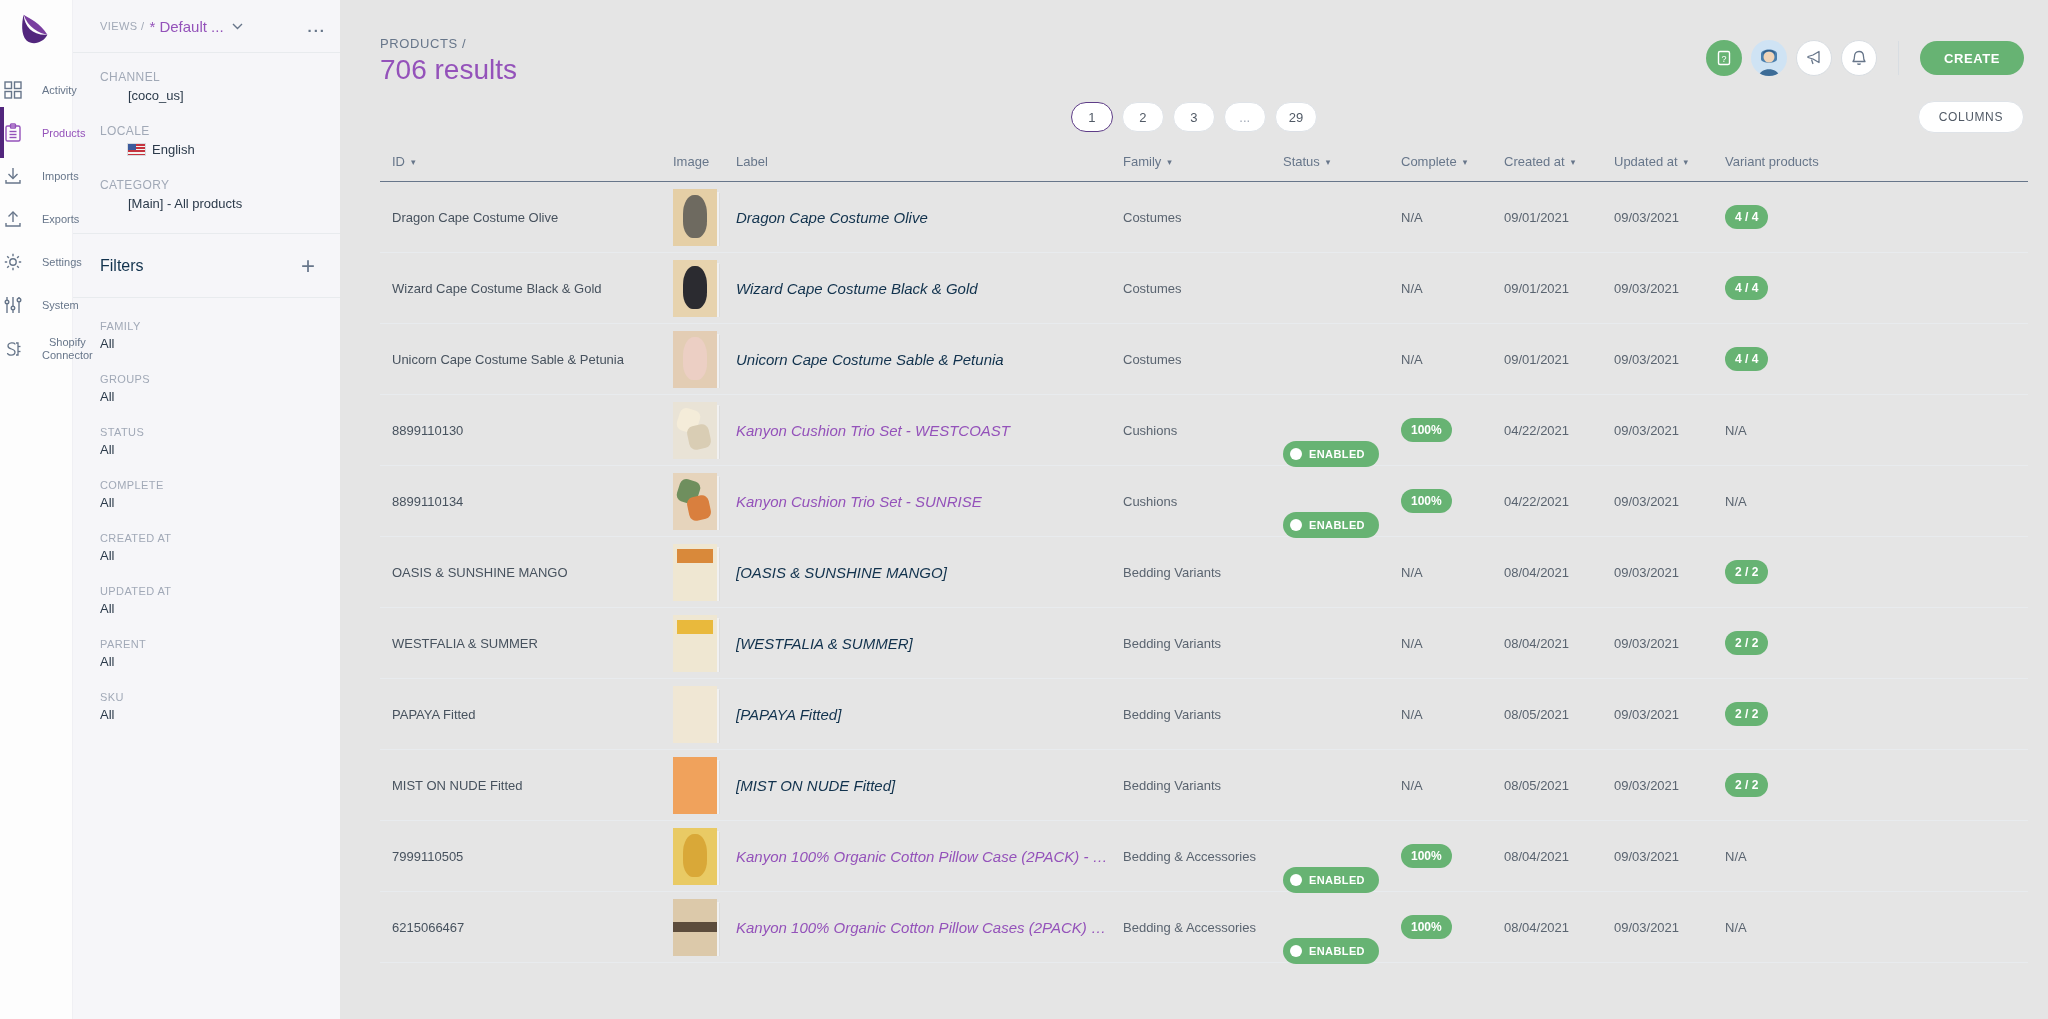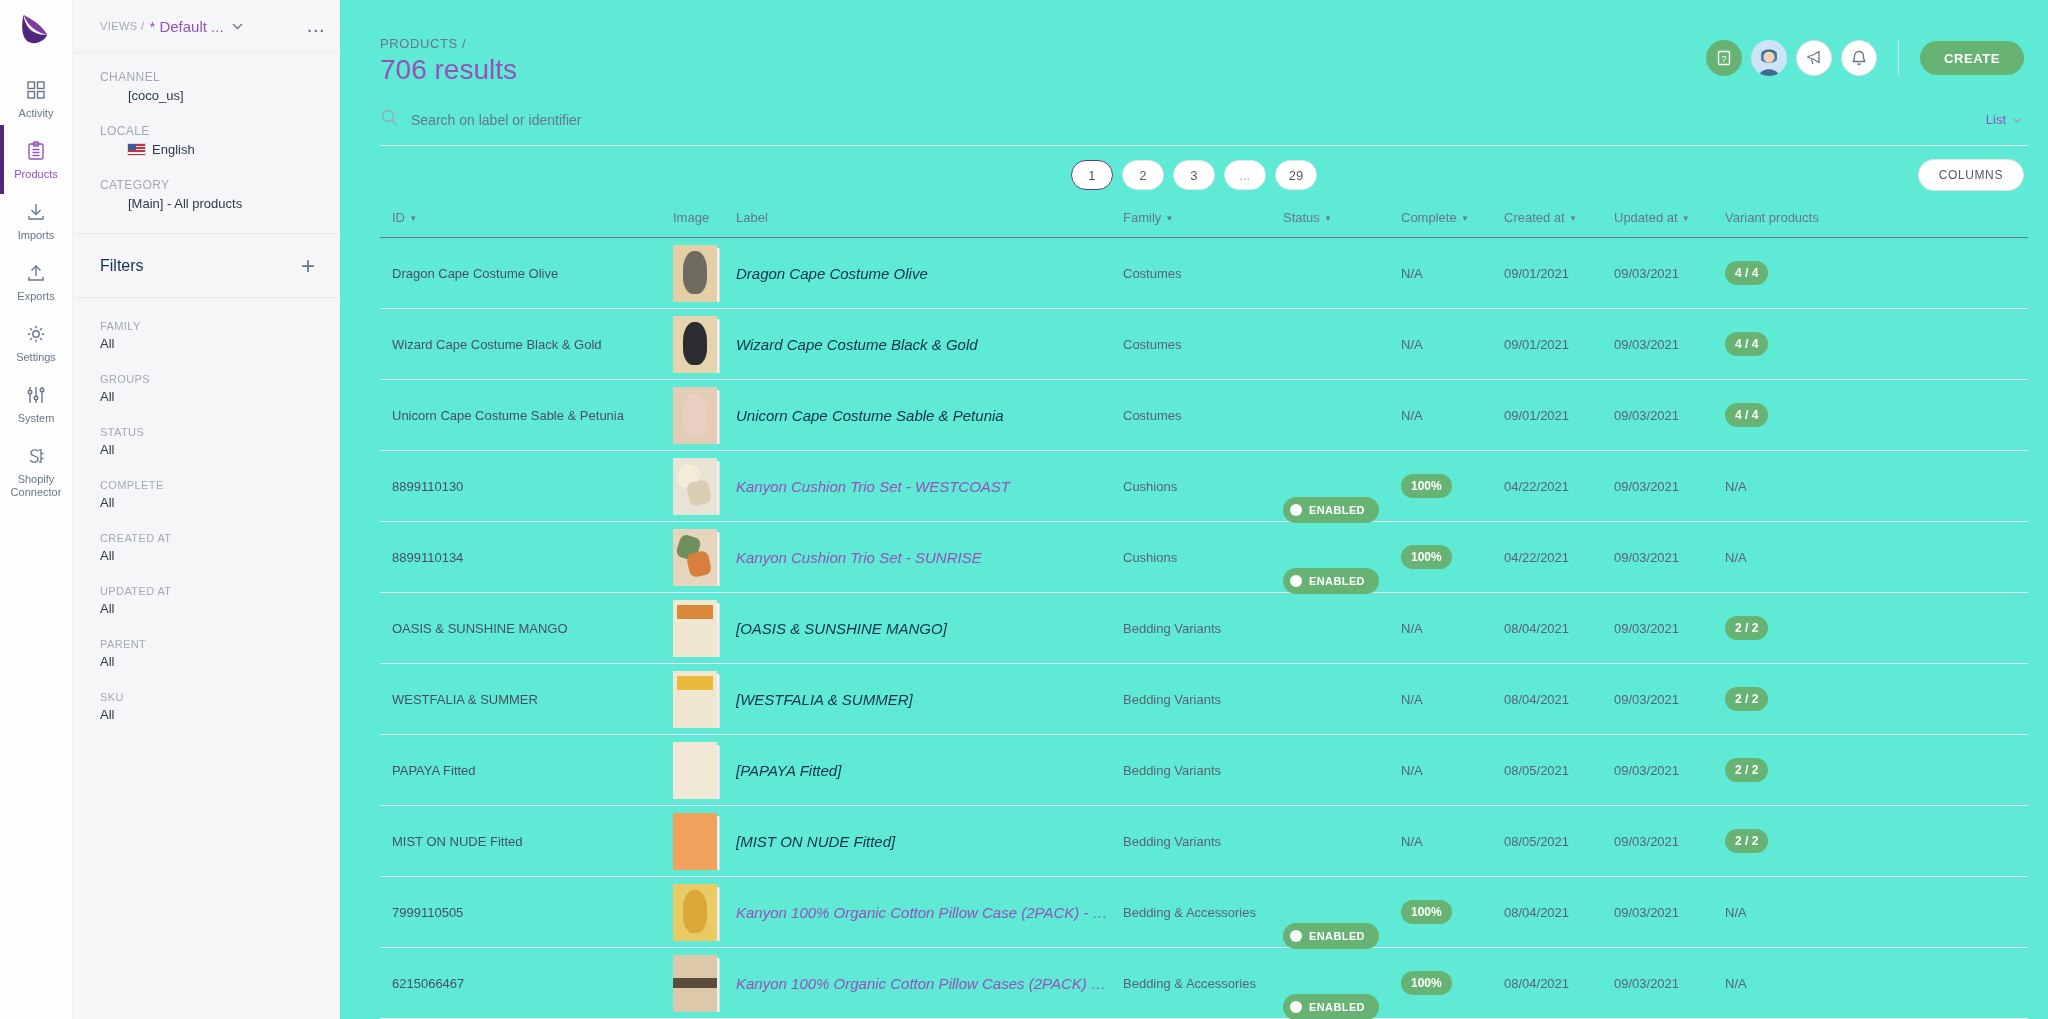--- a/index.html
+++ b/index.html
@@ -4,22 +4,22 @@
 <style>
   * { box-sizing: border-box; margin: 0; padding: 0; }
   html,body { width:2048px; height:1019px; overflow:hidden; background:#fff;
     font-family:"Liberation Sans","DejaVu Sans",sans-serif; }
   .app { display:flex; width:2048px; height:1019px; }
 
   
   .rail { width:72px; flex:0 0 72px; background:#fdfdfd; display:flex; flex-direction:column; align-items:center; }
   .logo { margin:10px 0 20px; width:38px; height:38px; cursor:pointer; }
   .rail-items { display:flex; flex-direction:column; width:100%; }
-  .rail-item { position:relative; width:100%; padding:10px 2px 9px; display:flex; flex-direction:column;
-    align-items:center; gap:5px; color:#67768A; cursor:pointer; }
+  .rail-item { position:relative; width:100%; padding:10px 2px 9px; display:flex; 
+    align-items:center; gap:18px; color:#67768A; cursor:pointer; }
   .rail-item .rail-label { font-size:11px; line-height:13px; text-align:center; }
   .rail-item .rail-icon { width:24px; height:24px; display:flex; align-items:center; justify-content:center; }
   .rail-item .rail-icon svg { stroke:#67768A; }
   .rail-item.active { color:#9452BA; }
   .rail-item.active .rail-icon svg { stroke:#9452BA; }
   .rail-item.active::before { content:""; position:absolute; left:0; top:-4px; bottom:-4px; width:4px; background:#52267D; }
 
   
   .panel { width:268px; flex:0 0 268px; background:#f6f6f9; border-left:1px solid #f0f0f4; display:flex; flex-direction:column; }
   .views-header { height:53px; display:flex; align-items:center; padding:0 14px 0 27px; border-bottom:1px solid #e8ebee; }
@@ -37,21 +37,21 @@
   .flag-us::before { content:""; position:absolute; left:0; top:0; width:8px; height:6px; background:#3c5a9c; }
   .filters-head { height:64px; display:flex; align-items:center; padding:0 25px 0 27px; border-bottom:1px solid #e8ebee; }
   .filters-title { font-size:16px; color:#11324D; }
   .add-filter { margin-left:auto; color:#67768A; font-size:24px; font-weight:300; line-height:20px; cursor:pointer; }
   .filter-list { padding:22px 27px; }
   .filter-item { margin-bottom:22px; cursor:pointer; }
   .f-label { font-size:11px; color:#a1a9b7; letter-spacing:.4px; text-transform:uppercase; margin-bottom:4px; }
   .f-value { font-size:13px; color:#2b3a4a; }
 
   
-  .main { flex:1; display:flex; flex-direction:column; background:#5eead4; min-width:0; }
+  .main { flex:1; display:flex; flex-direction:column; background:#e5e5e5; min-width:0; }
   .page-head { display:flex; align-items:flex-start; padding:30px 24px 0 40px; }
   .crumb { font-size:13px; color:#67768A; letter-spacing:.6px; margin-top:6px; }
   .page-title { font-size:28px; font-weight:400; color:#9452BA; margin-top:3px; }
   .head-actions { margin-left:auto; display:flex; align-items:center; gap:9px; margin-top:10px; }
   .icon-circle { width:36px; height:36px; border-radius:50%; display:flex; align-items:center; justify-content:center; cursor:pointer; }
   .ic-help { background:#67B373; }
   .ic-avatar { background:#cfe3f4; overflow:hidden; }
   .ic-outline { background:#fff; border:1px solid #d8dde2; }
   .head-divider { width:1px; height:34px; background:#d8dde2; margin:0 12px; }
   .create-btn { height:34px; padding:7px 24px; border:none; border-radius:17px; background:#67B373; color:#fff;
@@ -296,35 +296,20 @@
           <svg width="18" height="18" viewBox="0 0 18 18">
               <path d="M9 2.5 C12 2.5 13.5 4.8 13.5 7.5 C13.5 11 15 12.5 15 12.5 L3 12.5 C3 12.5 4.5 11 4.5 7.5 C4.5 4.8 6 2.5 9 2.5 Z" fill="none" stroke="#67768A" stroke-width="1.3" stroke-linejoin="round"></path>
               <path d="M7.5 14.5 C7.8 15.5 10.2 15.5 10.5 14.5" fill="none" stroke="#67768A" stroke-width="1.3"></path>
             </svg>
         </div>
         <div class="head-divider"></div>
         <button class="create-btn">CREATE</button>
       </div>
     </div>
 
-    <div class="search-row">
-      <span>
-        <svg width="19" height="19" viewBox="0 0 19 19">
-            <circle cx="8" cy="8" r="5.5" fill="none" stroke="#9aa3ae" stroke-width="1.3"></circle>
-            <line x1="12.2" y1="12.2" x2="16.5" y2="16.5" stroke="#9aa3ae" stroke-width="1.3"></line>
-          </svg>
-      </span>
-      <input class="search-input" placeholder="Search on label or identifier" style="">
-      <span class="list-switch">
-        <span>List</span>
-        <svg width="10" height="6" viewBox="0 0 10 6">
-            <polyline points="1,1 5,5 9,1" fill="none" stroke="#9aa3ae" stroke-width="1.3"></polyline>
-          </svg>
-      </span>
-    </div>
 
     <div class="pag-row">
       <div class="pages" id="page-pills">
           <div class="page-pill active">1</div>
           <div class="page-pill">2</div>
           <div class="page-pill">3</div>
           <div class="page-pill ellipsis">...</div>
           <div class="page-pill">29</div>
         </div>
       <button class="columns-btn">COLUMNS</button>

